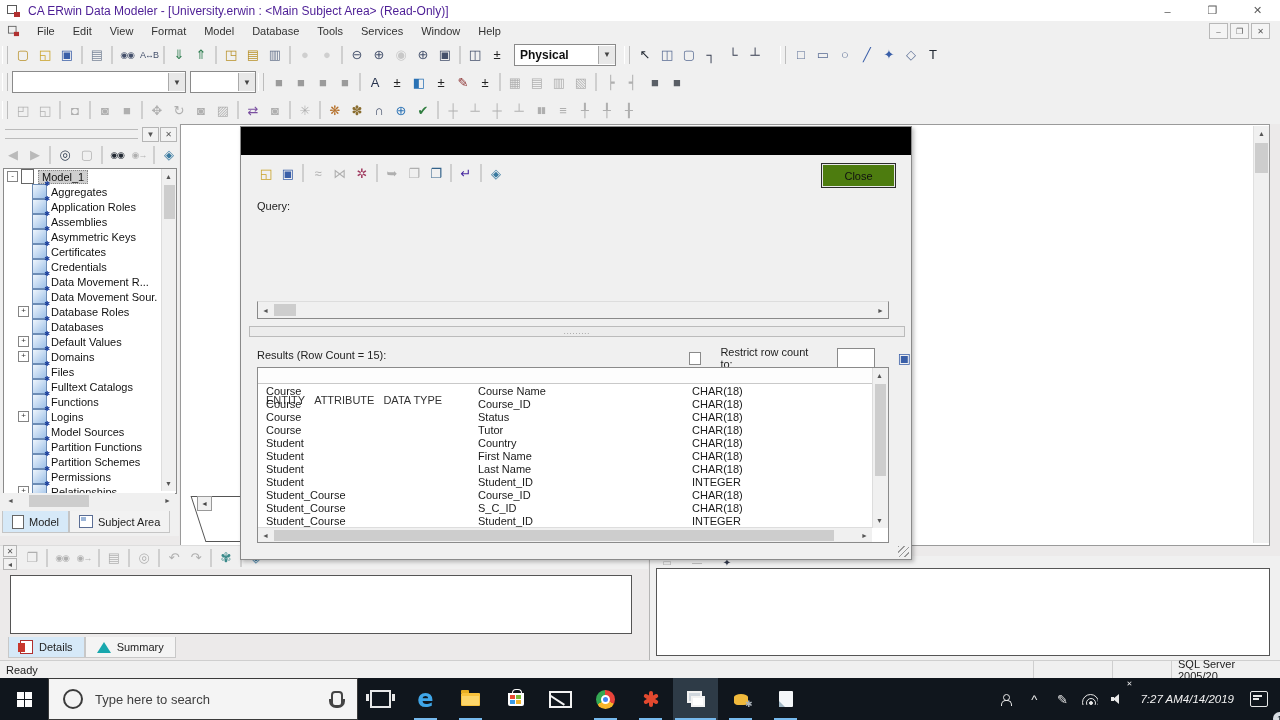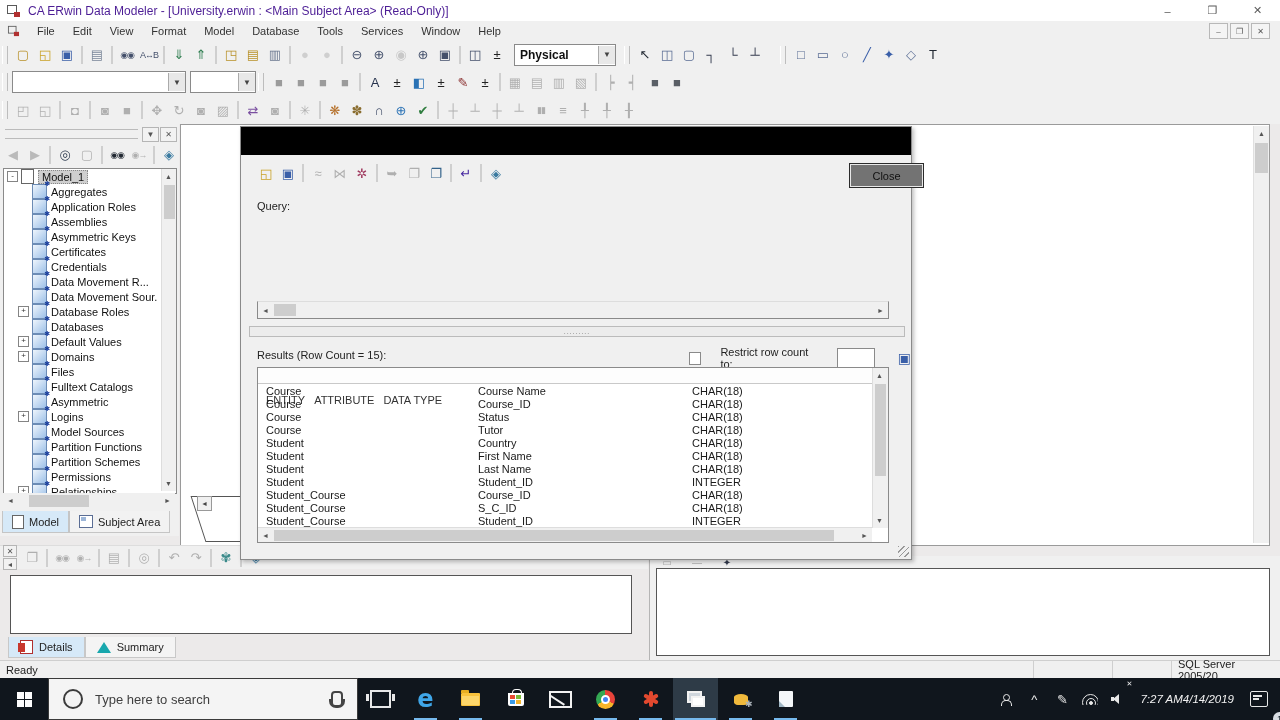--- a/index.html
+++ b/index.html
@@ -82,21 +82,21 @@
   #bottom-tabs{left:8px;top:513px;height:21px;display:flex;align-items:stretch;}
   .btab{display:flex;align-items:center;gap:6px;padding:0 11px;border:1px solid #c8c8c8;border-top:none;background:#f4f4f4;}
   .btab[data-active="true"]{background:#d6e9f8;}
   .ico-details{width:11px;height:12px;background:#fff;border:1px solid #b03030;position:relative;}
   .ico-details::after{content:"";position:absolute;left:-3px;top:2px;width:7px;height:9px;background:#c8372d;}
   .ico-summary{width:0;height:0;border-left:7px solid transparent;border-right:7px solid transparent;border-bottom:11px solid #18a7ad;}
   
   #dialog{left:240px;top:2px;width:670px;height:432px;background:#f0f0f0;border:1px solid #8a8a8a;box-shadow:2px 2px 4px rgba(0,0,0,.25);}
   #dlg-titlebar{position:absolute;left:0;top:0;width:670px;height:28px;background:#000;}
   #dlg-toolbar{position:absolute;left:14px;top:36px;display:flex;align-items:center;}
-  #dlg-close{position:absolute;left:608px;top:36px;width:73px;height:23px;background:#737373;border:1px solid #2b2b2b;box-shadow:inset 0 0 0 1px #e8e8e8;display:flex;align-items:center;justify-content:center;font-size:11px;color:#111;}
+  #dlg-close{position:absolute;left:580px;top:36px;width:73px;height:23px;background:#4d7c0f;border:1px solid #2b2b2b;box-shadow:inset 0 0 0 1px #e8e8e8;display:flex;align-items:center;justify-content:center;font-size:11px;color:#111;}
   #dlg-query-label{position:absolute;left:16px;top:73px;color:#222;}
   #dlg-query{position:absolute;left:16px;top:87px;width:630px;height:87px;background:#fff;border:1px solid #8a8a8a;border-bottom:none;padding:2px 3px;font-size:11px;color:#2222aa;}
   .caret{display:inline-block;width:1px;height:12px;background:#000;vertical-align:text-bottom;}
   #dlg-query-hsb{position:absolute;left:16px;top:174px;width:630px;height:16px;background:#f0f0f0;border:1px solid #8a8a8a;border-top:1px solid #ddd;display:flex;align-items:center;justify-content:space-between;}
   #dlg-splitter{position:absolute;left:8px;top:199px;width:654px;height:9px;background:#ececec;border:1px solid #bbb;display:flex;align-items:center;justify-content:center;font-size:7px;letter-spacing:1px;color:#777;line-height:4px;}
   #dlg-results-label{position:absolute;left:16px;top:222px;color:#222;}
   #dlg-restrict{position:absolute;left:448px;top:219px;display:flex;align-items:center;gap:19px;}
   .checkbox{width:11px;height:11px;background:#fff;border:1px solid #8a8a8a;}
   #restrict-input{width:32px;height:16px;background:#fff;border:1px solid #8a8a8a;}
   .floppy{font-size:14px;color:#3a5fa8;margin-left:4px;}
@@ -454,21 +454,21 @@
               <span class="tlabel">Files</span>
             </div>
             <div class="titem">
               <span class="texp"></span>
               <span class="tico"></span>
               <span class="tlabel">Fulltext Catalogs</span>
             </div>
             <div class="titem">
               <span class="texp"></span>
               <span class="tico"></span>
-              <span class="tlabel">Asymmetric</span>
+              <span class="tlabel">Functions</span>
             </div>
             <div class="titem">
               <span class="texp">+</span>
               <span class="tico"></span>
               <span class="tlabel">Logins</span>
             </div>
             <div class="titem">
               <span class="texp"></span>
               <span class="tico"></span>
               <span class="tlabel">Model Sources</span>

